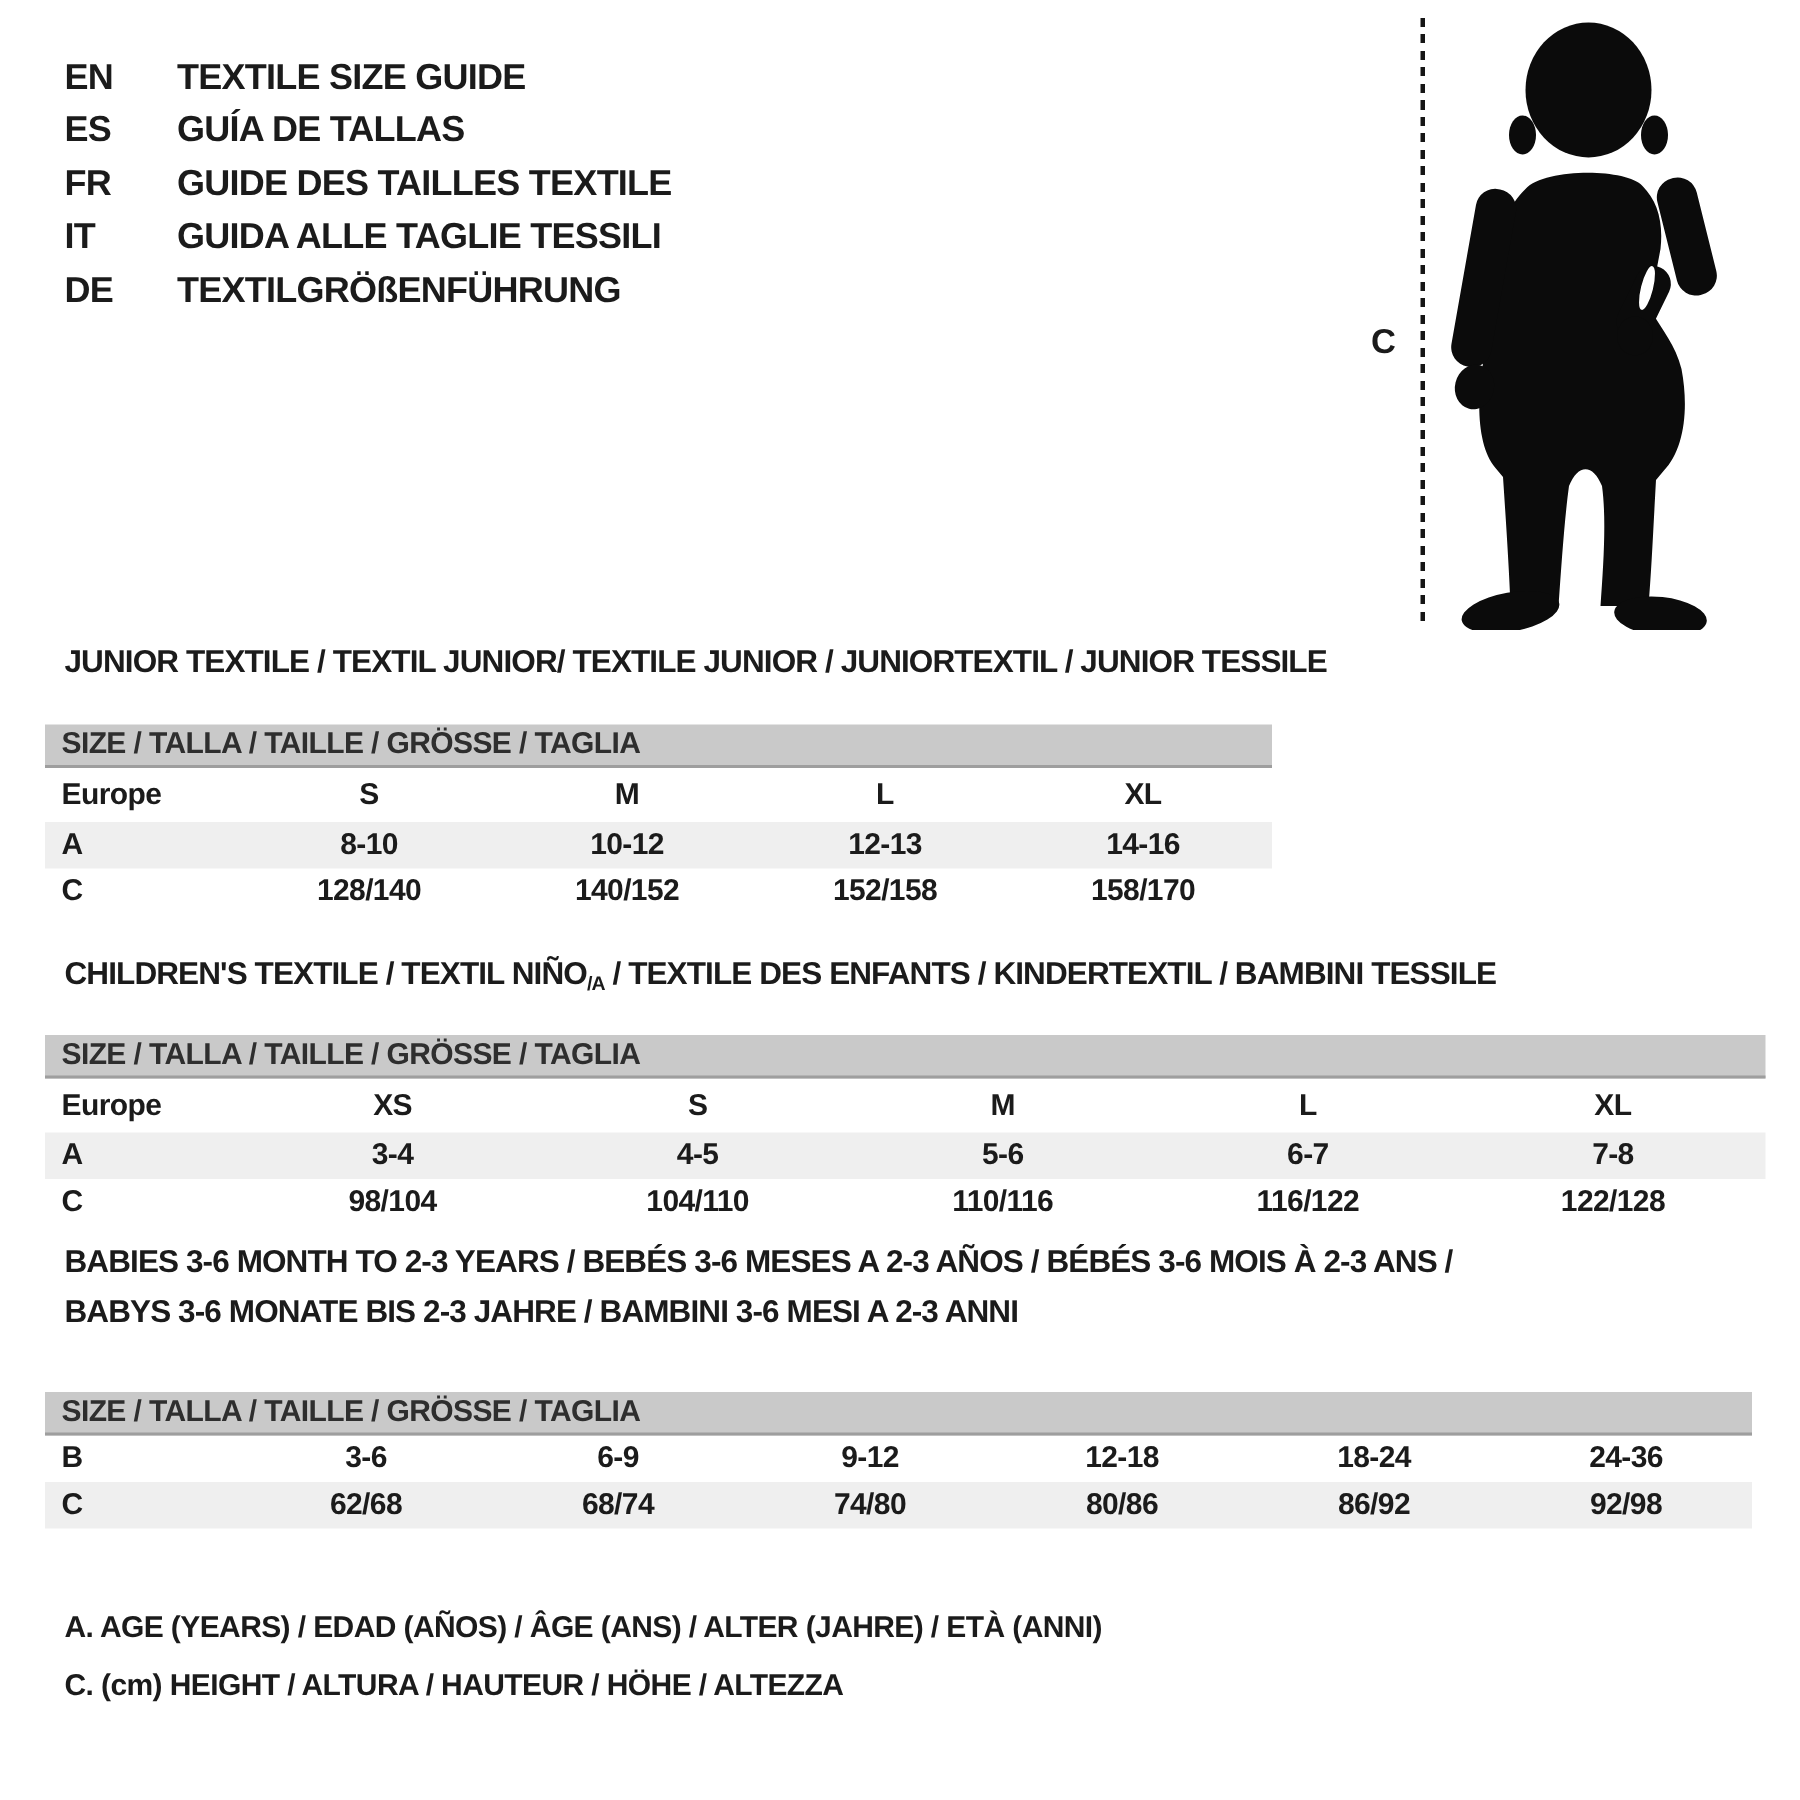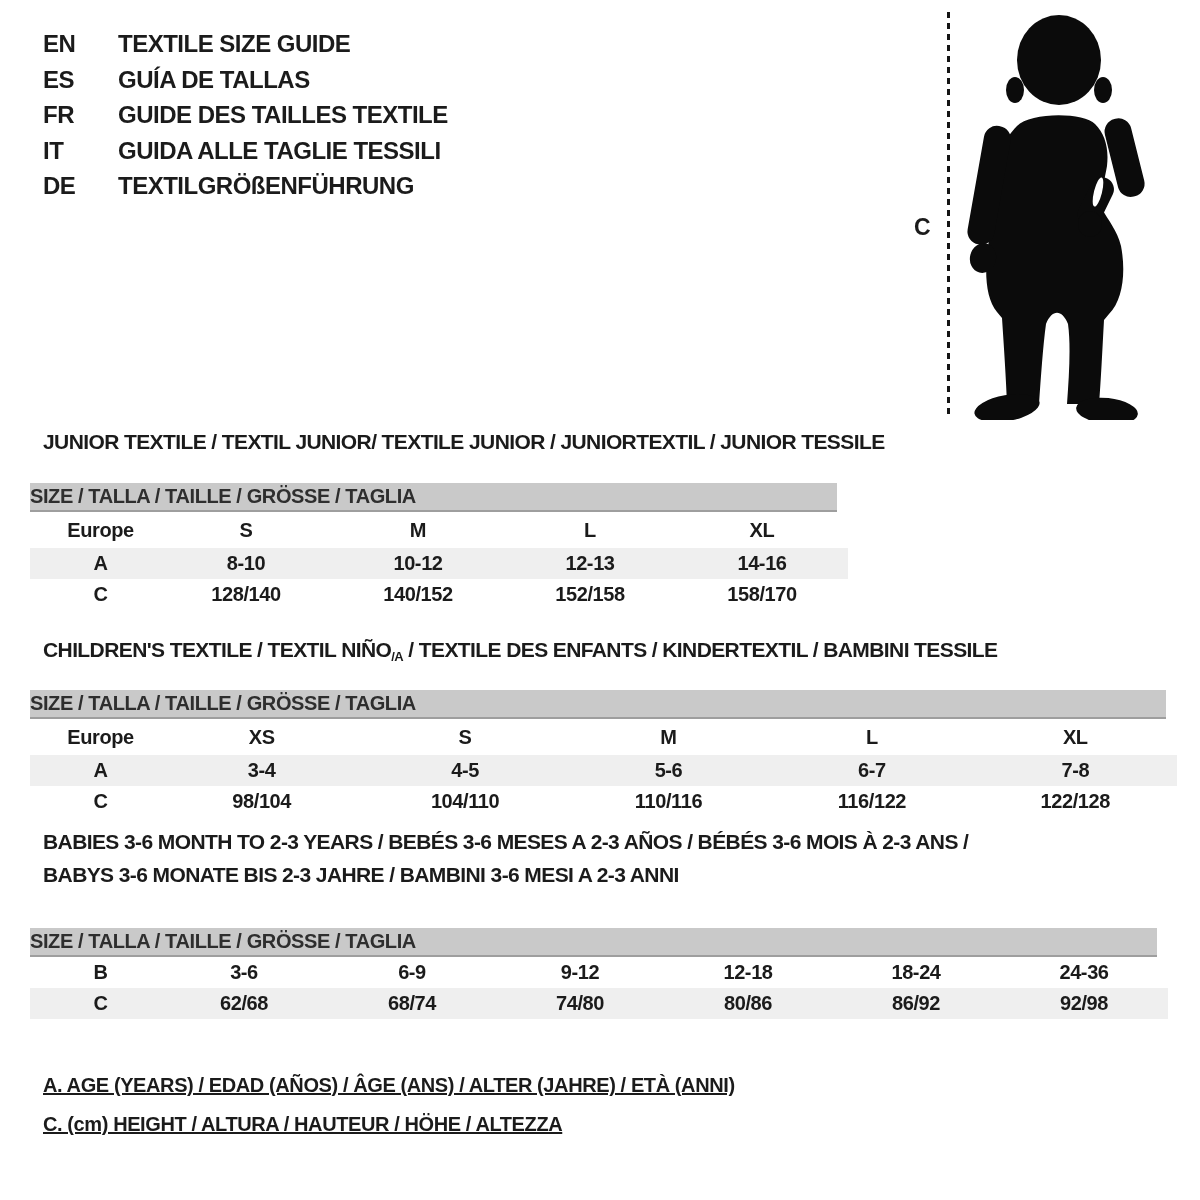--- a/index.html
+++ b/index.html
@@ -3,58 +3,58 @@
 <meta charset="utf-8">
 <style>
   html,body{margin:0;padding:0;background:#fff;}
   .canvas{
     position:relative;width:1200px;height:1200px;background:#ffffff;overflow:hidden;
     font-family:"Liberation Sans","DejaVu Sans",sans-serif;color:#1b1b1b;
     -webkit-font-smoothing:antialiased;
   }
   
   .langs{position:absolute;left:43px;top:30px;}
-  .lang-row{display:flex;height:35.5px;align-items:flex-start;}
+  .lang-row{display:flex;height:35.5px;align-items:flex-end;}
   .lang-code{width:75px;font-size:24px;font-weight:bold;letter-spacing:-0.5px;}
   .lang-title{font-size:24px;font-weight:bold;letter-spacing:-0.5px;}
 
   
   .dashline{
     position:absolute;left:947px;top:12px;width:3px;height:404px;
     background:repeating-linear-gradient(to bottom,#151515 0px,#151515 6px,transparent 6px,transparent 11px);
   }
   .c-label{position:absolute;left:914px;top:214px;font-size:23px;font-weight:bold;}
   .toddler{position:absolute;left:955px;top:8px;}
 
   
   .sec-title{position:absolute;left:43px;font-size:21px;font-weight:bold;letter-spacing:-0.6px;white-space:nowrap;}
   .sub-a{font-size:13px;vertical-align:-4px;font-weight:bold;}
   .babies-title{line-height:33px;}
 
   
   .size-table{position:absolute;left:30px;}
   .thead{
     height:27px;background:#c9c9c9;border-bottom:2px solid #9e9e9e;
-    display:flex;align-items:center;
+    display:flex;align-items:center;padding-left:11px;
     font-size:20px;font-weight:bold;color:#2e2e2e;letter-spacing:-0.4px;
   }
   .trow{display:grid;align-items:center;font-size:20px;font-weight:bold;letter-spacing:-0.4px;height:31px;}
   .trow.first{height:36px;}
   .tbody .trow:nth-child(2){background:#efefef;}
   .junior .trow{grid-template-columns:130px repeat(4,1fr);width:818px;}
   .children .trow{grid-template-columns:130px repeat(5,1fr);width:1147px;}
   .babies .trow{grid-template-columns:130px repeat(6,1fr);width:1138px;}
   .junior .thead{width:807px;}
   .children .thead{width:1136px;}
   .babies .thead{width:1127px;}
-  .rlabel{text-align:center;padding-left:11px;}
+  .rlabel{text-align:left;padding-left:11px;}
   .cell{text-align:center;}
 
   
-  .legend{position:absolute;left:43px;top:1066px;text-decoration:underline;}
+  .legend{position:absolute;left:43px;top:1066px;}
   .legend-line{height:39px;display:flex;align-items:center;font-size:20px;font-weight:bold;letter-spacing:-0.4px;white-space:nowrap;}
 </style>
 </head>
 <body>
 
 <div class="canvas">
 
   <div class="langs">
     <div class="lang-row">
       <span class="lang-code">EN</span>

